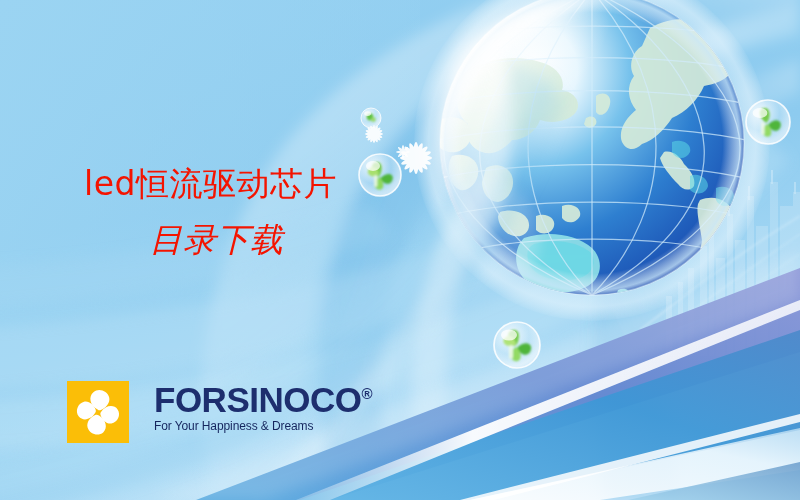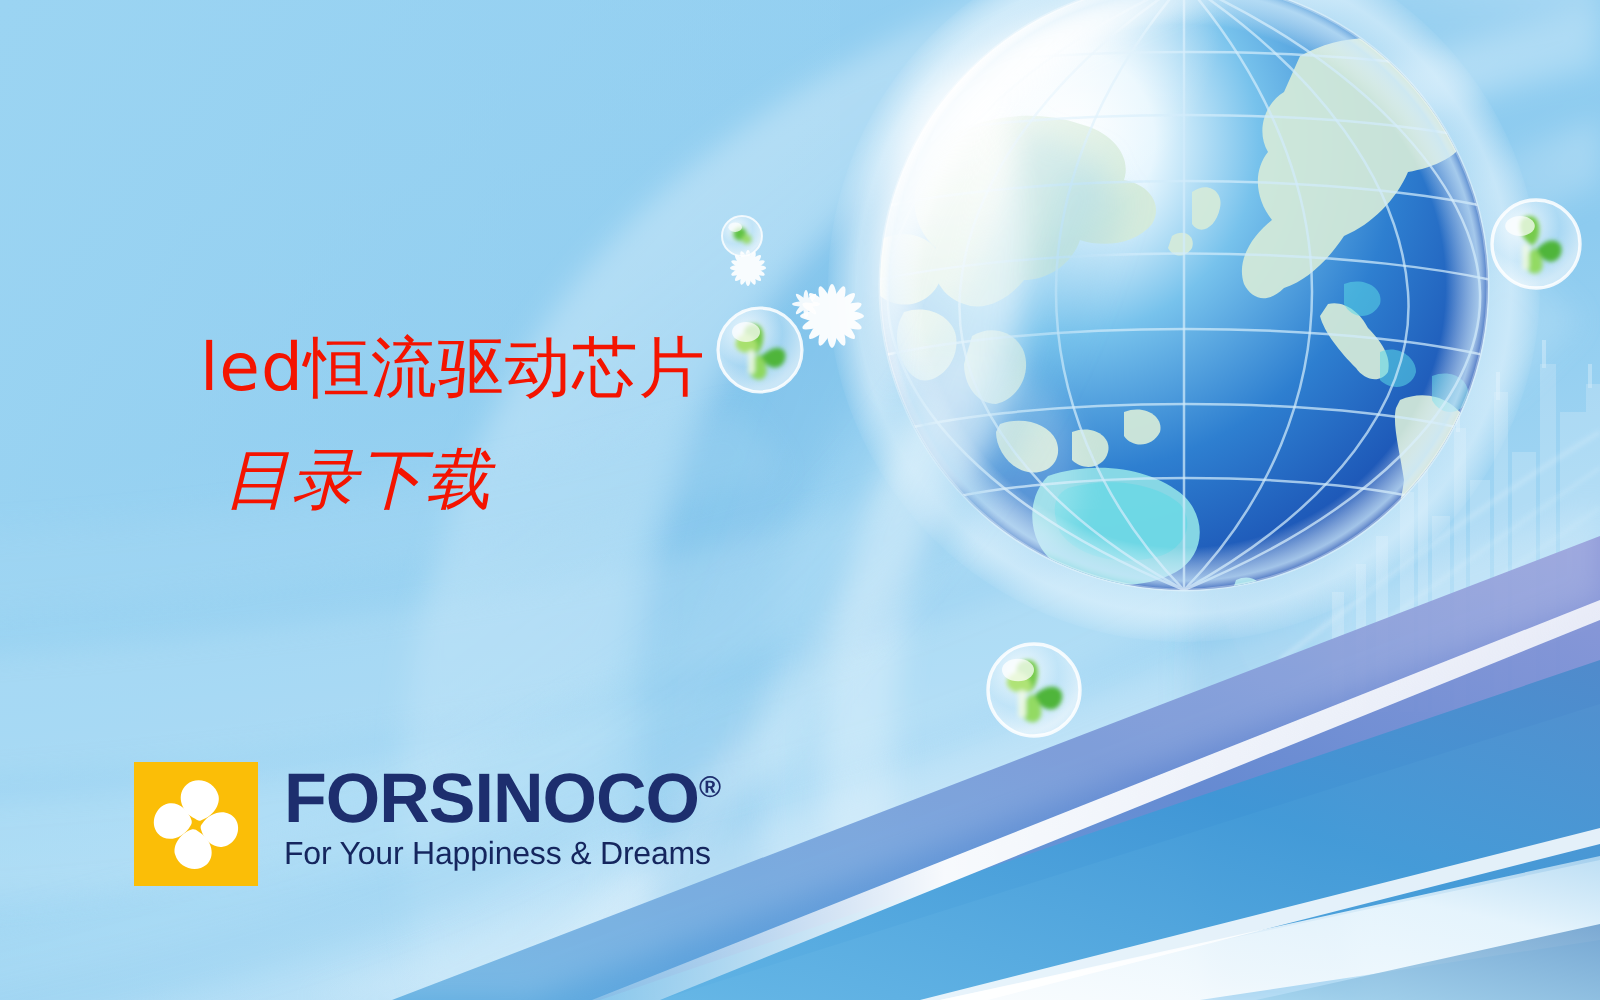--- a/index.html
+++ b/index.html
@@ -19,25 +19,26 @@
     position: absolute;
     left: 0; top: 0;
     width: 800px;
     height: 500px;
     display: block;
   }
 
   
   .headline {
     position: absolute;
-    left: 100px;
+    left: 84px;
     top: 163px;
     z-index: 40;
     line-height: 1.28;
     pointer-events: none;
+    text-align: center;
   }
   .headline .hl-line {
     color: #F41400;
     font-size: 33px;
     font-weight: 400;
     font-family: "DejaVu Sans", "Liberation Sans", sans-serif;
     white-space: nowrap;
     letter-spacing: 0.5px;
   }
   .headline .hl-line.line2 {
@@ -57,41 +58,41 @@
   }
   .logo-mark {
     width: 62px;
     height: 62px;
     background: #FBBE07;
     position: relative;
     flex: none;
   }
   .logo-mark svg { display: block; }
   .logo-textblock {
-    margin-left: 13px;
+    margin-left: 25px;
     padding-top: 1px;
   }
   .logo-wordmark {
     color: #1D2E6E;
     font-size: 35px;
     font-weight: bold;
     letter-spacing: -0.5px;
     line-height: 1;
     white-space: nowrap;
     font-family: "Liberation Sans", sans-serif;
   }
   .logo-wordmark .reg {
     font-size: 15px;
     vertical-align: super;
     font-weight: bold;
     letter-spacing: 0;
   }
   .logo-tagline {
     color: #15265E;
-    font-size: 16px;
+    font-size: 12px;
     font-weight: 400;
     letter-spacing: -0.1px;
     margin-top: 2px;
     white-space: nowrap;
     font-family: "Liberation Sans", sans-serif;
   }
 </style>
 </head>
 <body>
 

